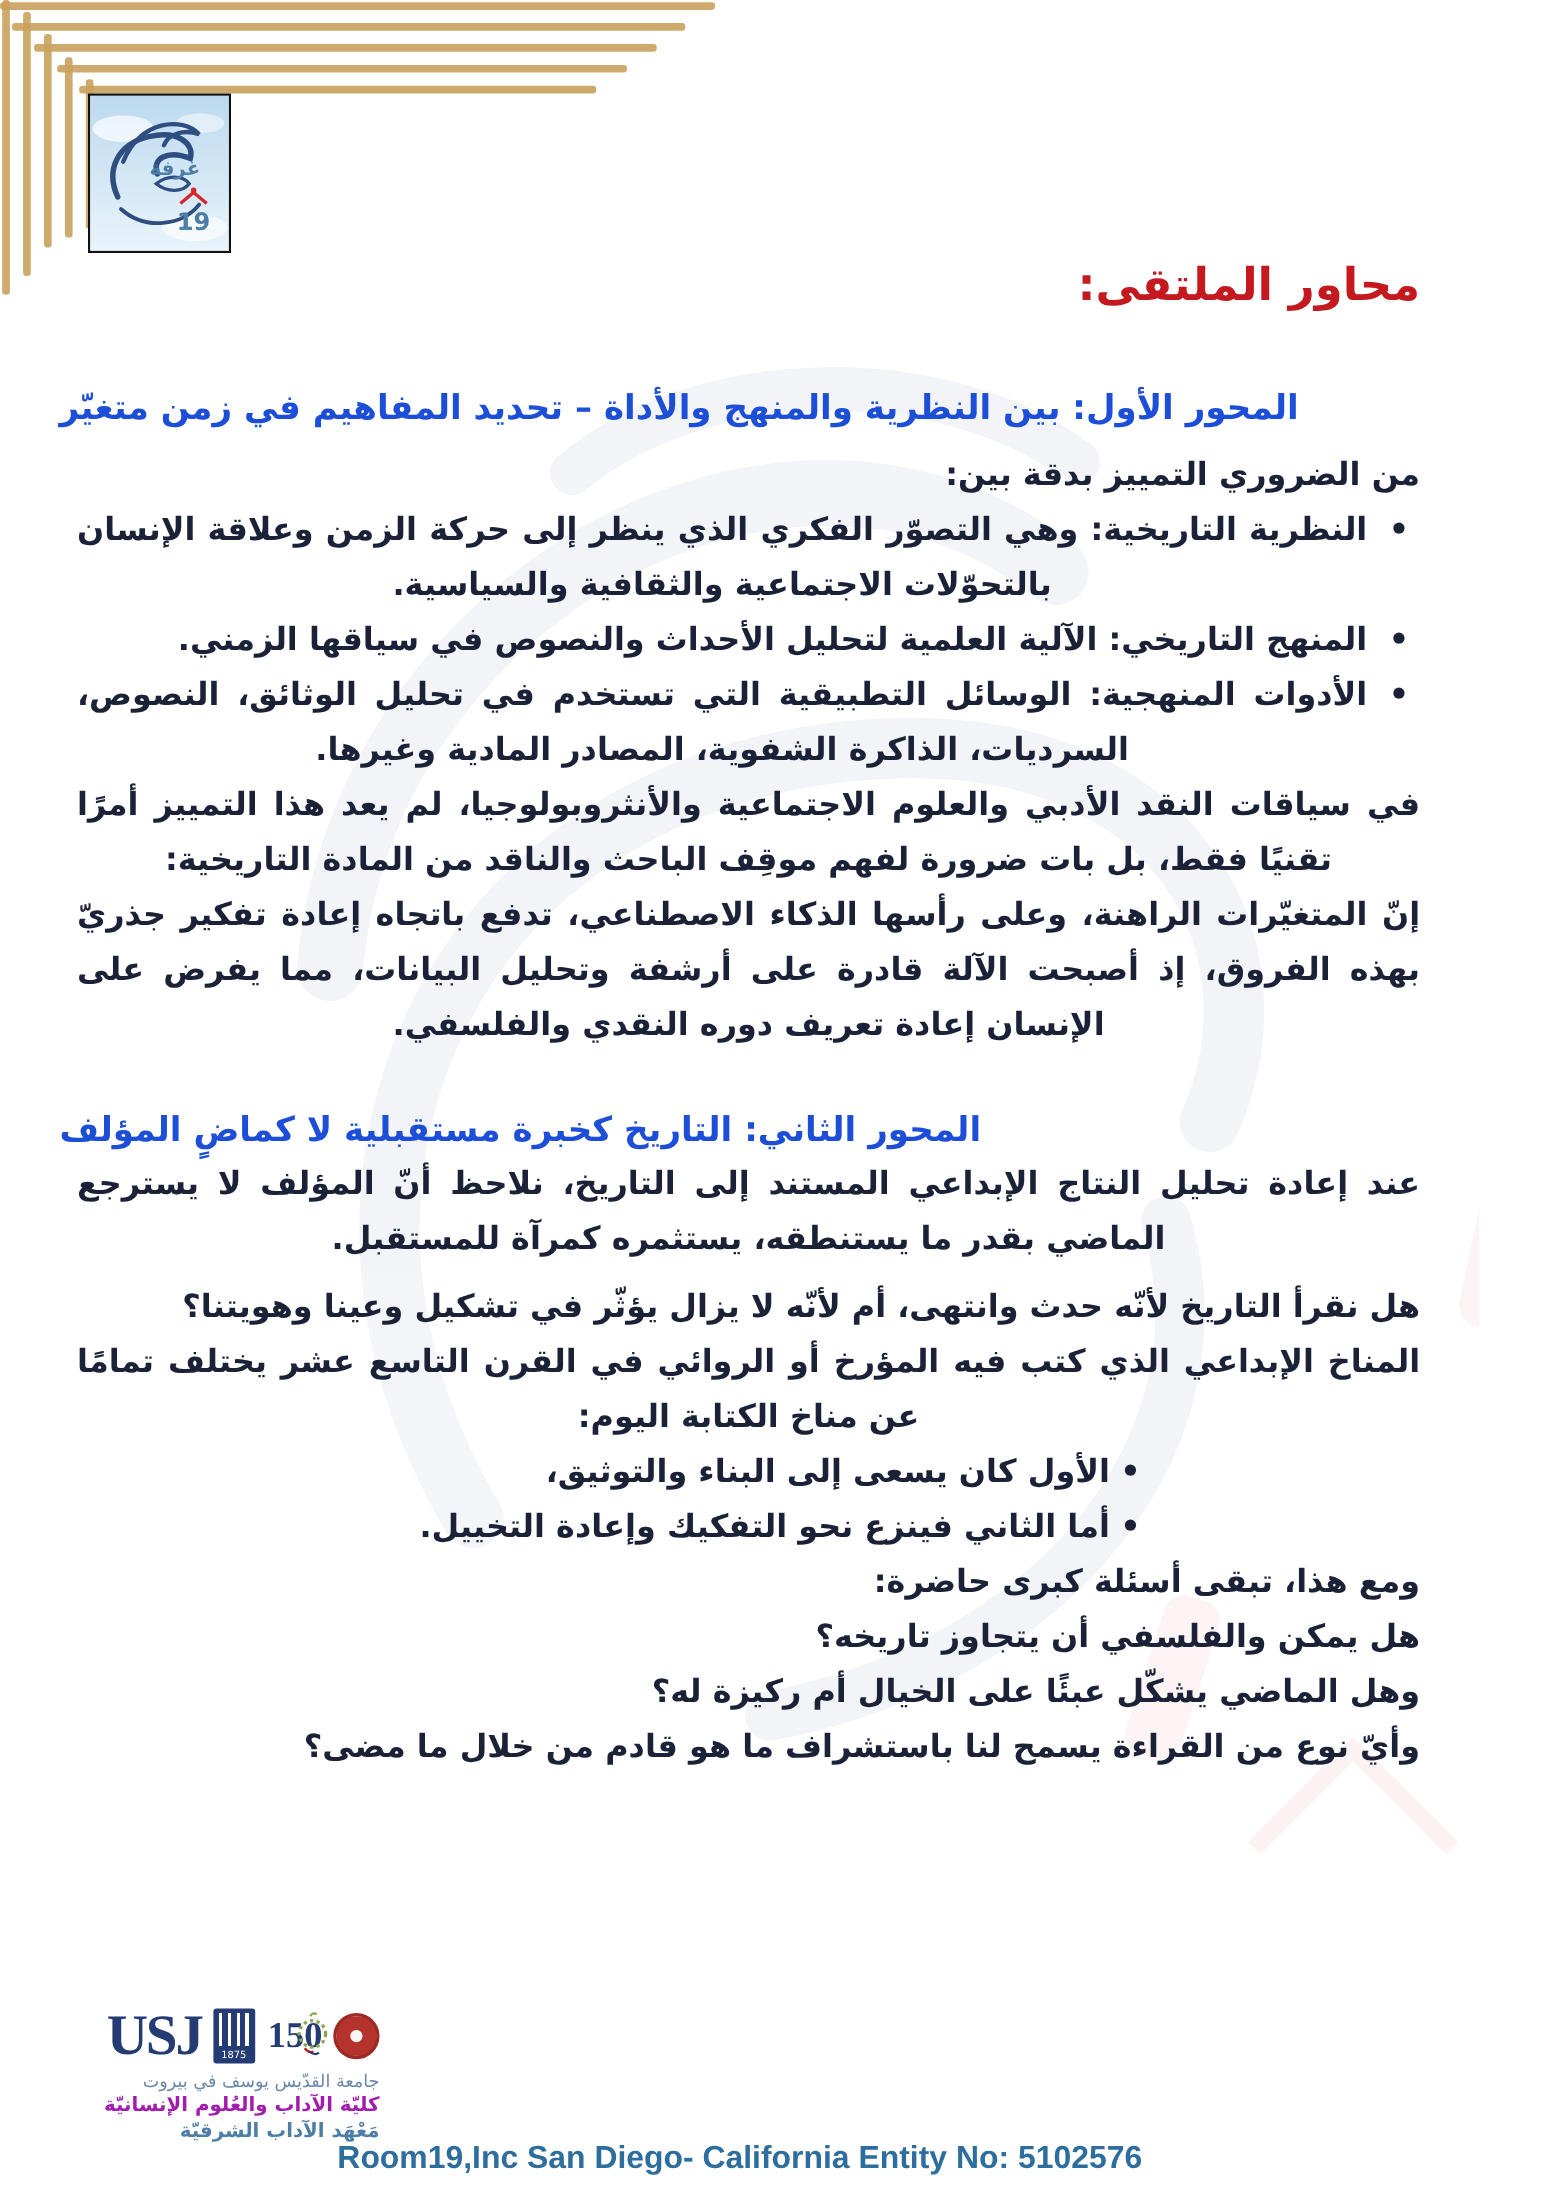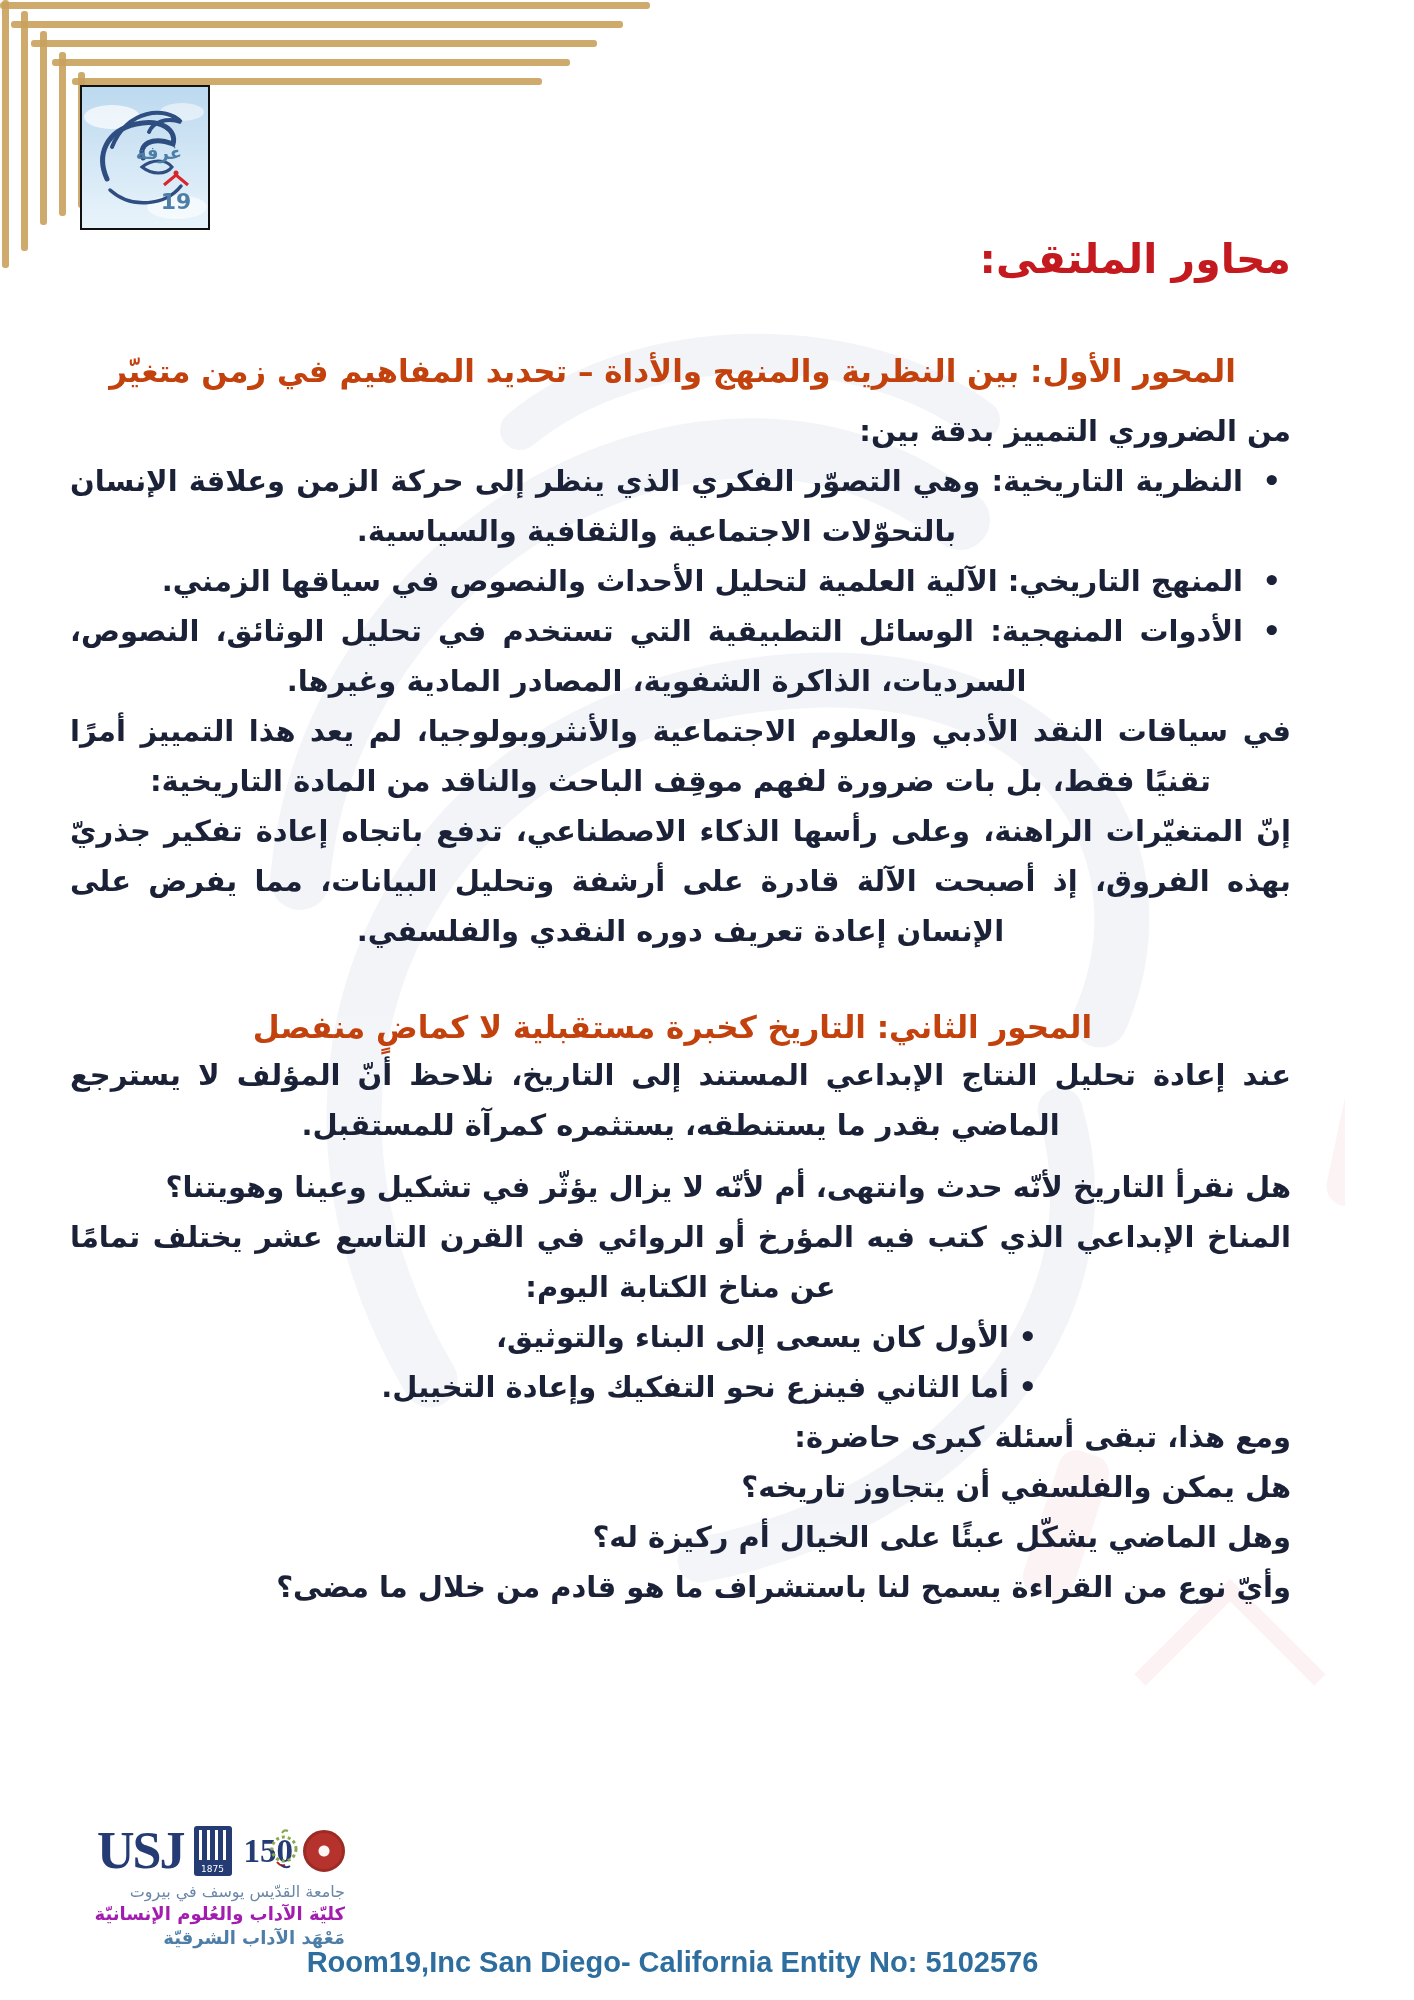--- a/index.html
+++ b/index.html
@@ -16,22 +16,22 @@
   .v1{left:2px;top:0;height:268px;} .v2{left:21px;top:11px;height:240px;}
   .v3{left:40px;top:31px;height:194px;} .v4{left:59px;top:52px;height:164px;}
   .v5{left:78px;top:72px;height:136px;}
   
   .org-logo{position:absolute;left:80px;top:85px;width:130px;height:145px;
             border:2px solid #111;box-sizing:border-box;background:#dcecf8;}
   
   .content{position:absolute;top:232px;left:0;right:0;direction:rtl;color:#1b2137;}
   .doc-title{margin:0 54px 0 0;color:#c4191f;font-size:41px;line-height:54px;
              font-weight:bold;text-align:right;white-space:nowrap;}
-  .axis-heading{margin:62px 54px 0 54px;color:#c2410c;font-size:31px;line-height:46px;
-                font-weight:bold;text-align:center;white-space:nowrap;}
+  .axis-heading{margin:62px 54px 0 54px;color:#1d4ed8;font-size:31px;line-height:46px;
+                font-weight:bold;text-align:left;white-space:nowrap;}
   .axis-heading.mt2{margin-top:48px;}
   .para{margin:0 54px 0 70px;font-size:29px;line-height:50px;font-weight:700;}
   .para.first{margin-top:12px;}
   .right{text-align:right;}
   .jc{text-align:justify;text-align-last:center;}
   .bullet{position:relative;}
   .lvl1{padding-right:48px;}
   .lvl1::before{content:"•";position:absolute;right:10px;top:0;line-height:50px;}
   .lvl2{padding-right:282px;}
   .lvl2::before{content:"•";position:absolute;right:254px;top:0;line-height:50px;}
@@ -132,21 +132,21 @@
     <h1 class="doc-title">محاور الملتقى:</h1>
 
     <h2 class="axis-heading">المحور الأول: بين النظرية والمنهج والأداة – تحديد المفاهيم في زمن متغيّر</h2>
     <p class="para right first">من الضروري التمييز بدقة بين:</p>
     <p class="para jc bullet lvl1">النظرية التاريخية: وهي التصوّر الفكري الذي ينظر إلى حركة الزمن وعلاقة الإنسان بالتحوّلات الاجتماعية والثقافية والسياسية.</p>
     <p class="para right bullet lvl1">المنهج التاريخي: الآلية العلمية لتحليل الأحداث والنصوص في سياقها الزمني.</p>
     <p class="para jc bullet lvl1">الأدوات المنهجية: الوسائل التطبيقية التي تستخدم في تحليل الوثائق، النصوص، السرديات، الذاكرة الشفوية، المصادر المادية وغيرها.</p>
     <p class="para jc">في سياقات النقد الأدبي والعلوم الاجتماعية والأنثروبولوجيا، لم يعد هذا التمييز أمرًا تقنيًا فقط، بل بات ضرورة لفهم موقِف الباحث والناقد من المادة التاريخية:</p>
     <p class="para jc">إنّ المتغيّرات الراهنة، وعلى رأسها الذكاء الاصطناعي، تدفع باتجاه إعادة تفكير جذريّ بهذه الفروق، إذ أصبحت الآلة قادرة على أرشفة وتحليل البيانات، مما يفرض على الإنسان إعادة تعريف دوره النقدي والفلسفي.</p>
 
-    <h2 class="axis-heading mt2">المحور الثاني: التاريخ كخبرة مستقبلية لا كماضٍ منفصل</h2>
+    <h2 class="axis-heading mt2">المحور الثاني: التاريخ كخبرة مستقبلية لا كماضٍ المؤلف</h2>
     <p class="para jc">عند إعادة تحليل النتاج الإبداعي المستند إلى التاريخ، نلاحظ أنّ المؤلف لا يسترجع الماضي بقدر ما يستنطقه، يستثمره كمرآة للمستقبل.</p>
     <p class="para right first">هل نقرأ التاريخ لأنّه حدث وانتهى، أم لأنّه لا يزال يؤثّر في تشكيل وعينا وهويتنا؟</p>
     <p class="para jc">المناخ الإبداعي الذي كتب فيه المؤرخ أو الروائي في القرن التاسع عشر يختلف تمامًا عن مناخ الكتابة اليوم:</p>
     <p class="para right bullet lvl2">الأول كان يسعى إلى البناء والتوثيق،</p>
     <p class="para right bullet lvl2">أما الثاني فينزع نحو التفكيك وإعادة التخييل.</p>
     <p class="para right">ومع هذا، تبقى أسئلة كبرى حاضرة:</p>
     <p class="para right">هل يمكن والفلسفي أن يتجاوز تاريخه؟</p>
     <p class="para right">وهل الماضي يشكّل عبئًا على الخيال أم ركيزة له؟</p>
     <p class="para right">وأيّ نوع من القراءة يسمح لنا باستشراف ما هو قادم من خلال ما مضى؟</p>
   </main>

